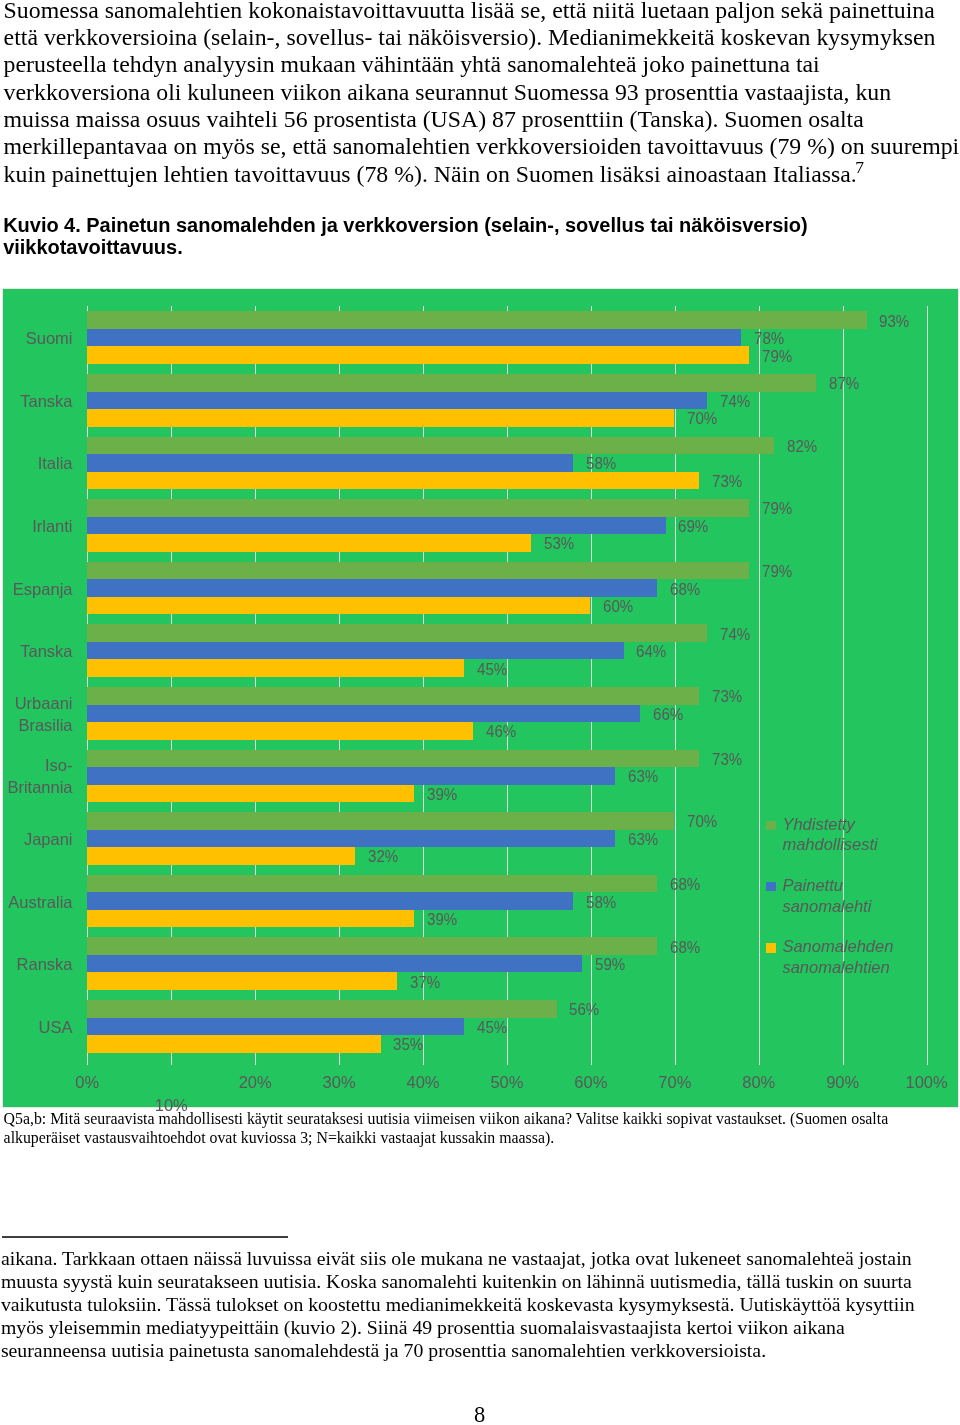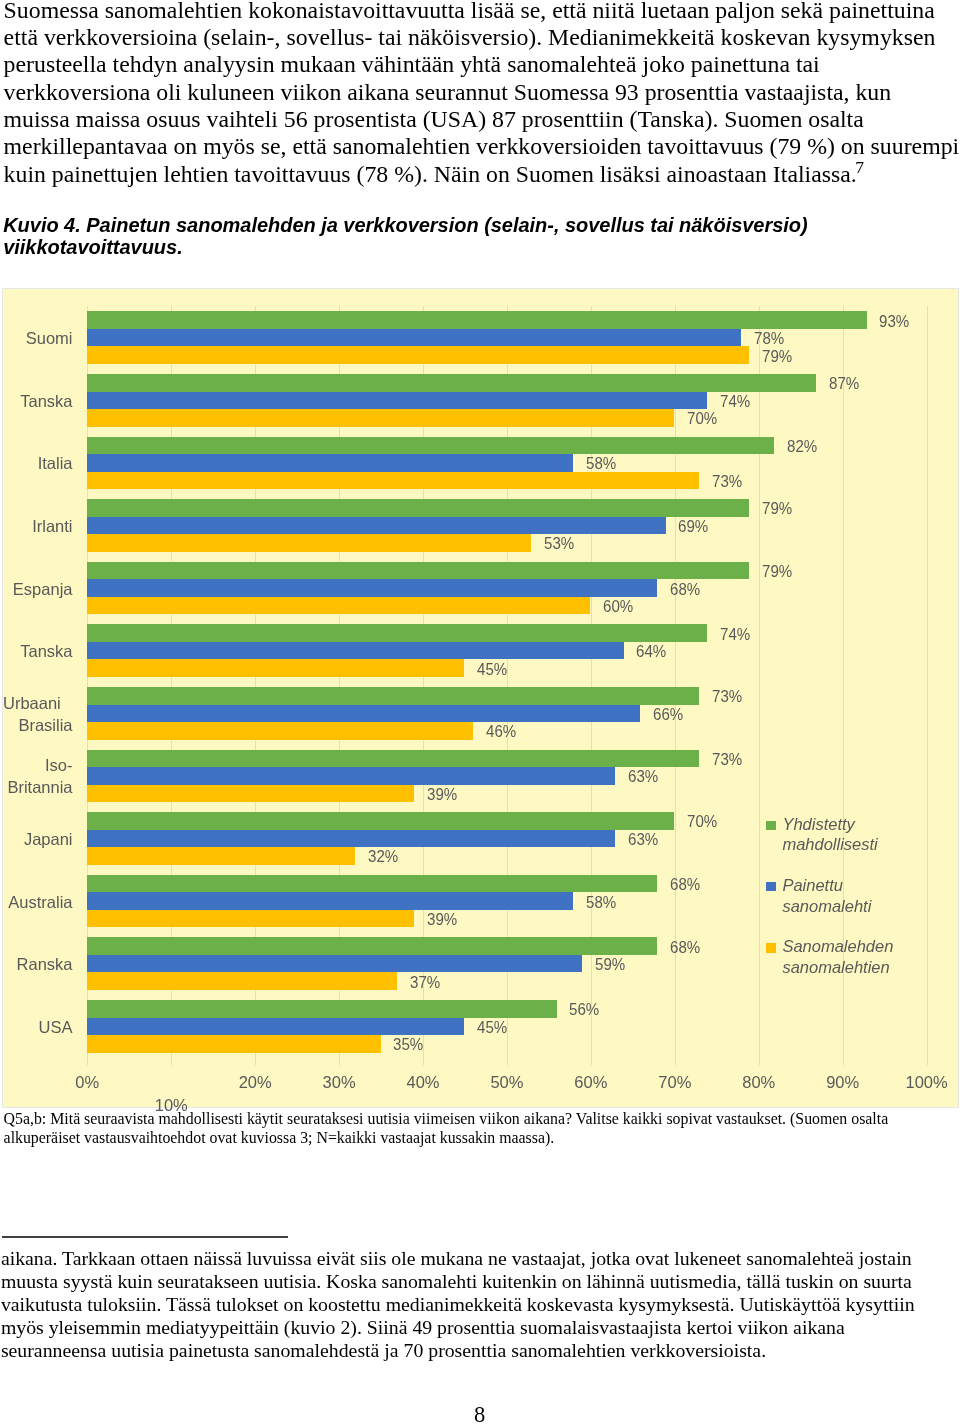--- a/index.html
+++ b/index.html
@@ -11,25 +11,25 @@
   
   .bodytext{position:absolute;left:3.6px;top:-3.2px;width:932px;
             font-size:23.8px;line-height:27.3px;text-align:left;}
   .bodytext .ln{white-space:pre;display:block;}
   .sup{font-size:17.5px;position:relative;top:-8.3px;line-height:0;margin-left:-1.5px;}
 
   
   .figcap{position:absolute;left:3.2px;top:213.8px;width:900px;
           font-family:"Liberation Sans",sans-serif;font-weight:bold;
           font-size:20px;line-height:22px;color:#000;letter-spacing:-0.03px;}
-  .figcap .ln{display:block;white-space:pre;font-style:italic;}
+  .figcap .ln{display:block;white-space:pre;}
 
   
   .chart{position:absolute;left:2px;top:288px;width:957px;height:820px;
-         border:1px solid #e7e7e7;background:#fef9c3;box-sizing:border-box;
+         border:1px solid #e7e7e7;background:#22c55e;box-sizing:border-box;
          font-family:"Liberation Sans",sans-serif;}
   .plot{position:absolute;left:84.3px;top:17.4px;width:839.3px;height:751.2px;}
   .gridline{position:absolute;top:0;width:1px;height:751.2px;background:#dcdcdc;}
   .gridtick{position:absolute;top:751.2px;width:1px;height:7px;background:#dcdcdc;}
 
   .bar{position:absolute;height:17.53px;}
   .blabel{position:absolute;font-size:16.5px;color:#595959;
           height:17.53px;line-height:17.53px;white-space:nowrap;
           transform:scaleX(0.915);transform-origin:left center;}
   .catwrap{position:absolute;left:0px;width:69.5px;}
@@ -201,21 +201,21 @@
         <div class="catwrap" style="top: 226.95px;">
           <div style="text-align: right; font-size: 16.5px; color: rgb(89, 89, 89); line-height: 21.9px;">Irlanti</div>
         </div>
         <div class="catwrap" style="top: 289.55px;">
           <div style="text-align: right; font-size: 16.5px; color: rgb(89, 89, 89); line-height: 21.9px;">Espanja</div>
         </div>
         <div class="catwrap" style="top: 352.15px;">
           <div style="text-align: right; font-size: 16.5px; color: rgb(89, 89, 89); line-height: 21.9px;">Tanska</div>
         </div>
         <div class="catwrap" style="top: 403.8px;">
-          <div style="font-size: 16.5px; color: rgb(89, 89, 89); line-height: 21.9px;">Urbaani</div>
+          <div style="text-align: right; font-size: 16.5px; color: rgb(89, 89, 89); line-height: 21.9px;">Urbaani</div>
           <div style="text-align: right; font-size: 16.5px; color: rgb(89, 89, 89); line-height: 21.9px;">Brasilia</div>
         </div>
         <div class="catwrap" style="top: 466.4px;">
           <div style="text-align: right; font-size: 16.5px; color: rgb(89, 89, 89); line-height: 21.9px;">Iso-</div>
           <div style="text-align: right; font-size: 16.5px; color: rgb(89, 89, 89); line-height: 21.9px;">Britannia</div>
         </div>
         <div class="catwrap" style="top: 539.95px;">
           <div style="text-align: right; font-size: 16.5px; color: rgb(89, 89, 89); line-height: 21.9px;">Japani</div>
         </div>
         <div class="catwrap" style="top: 602.55px;">

